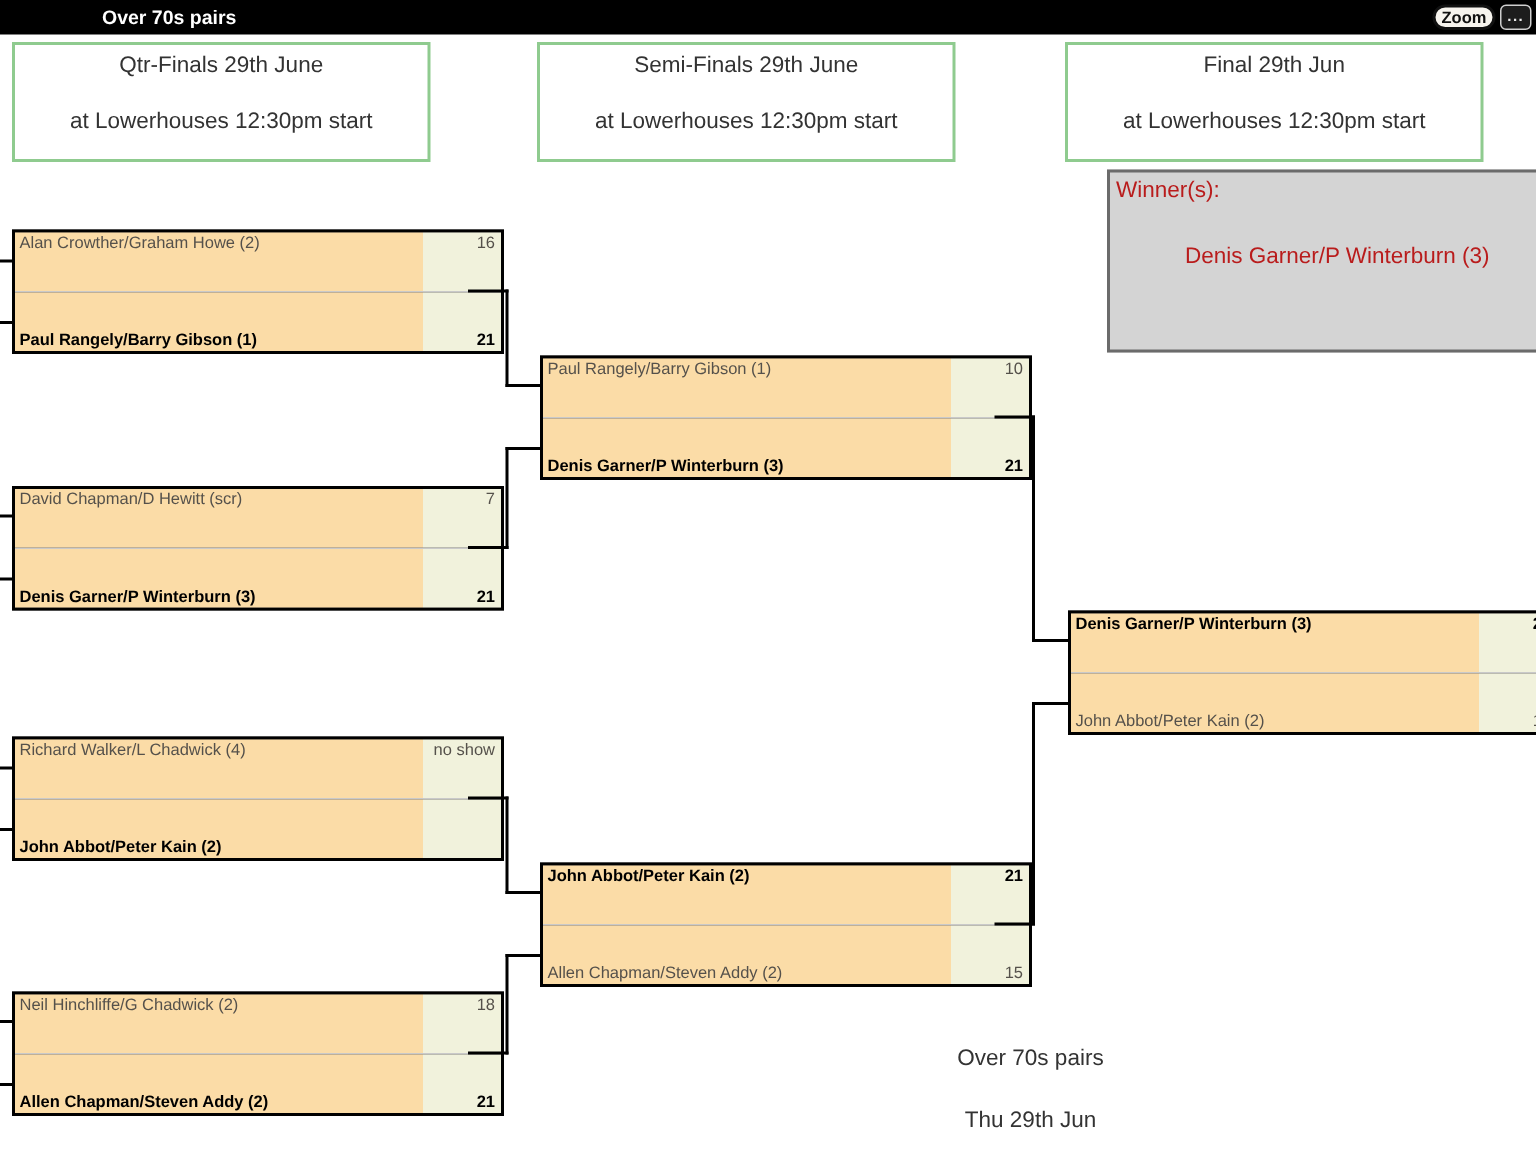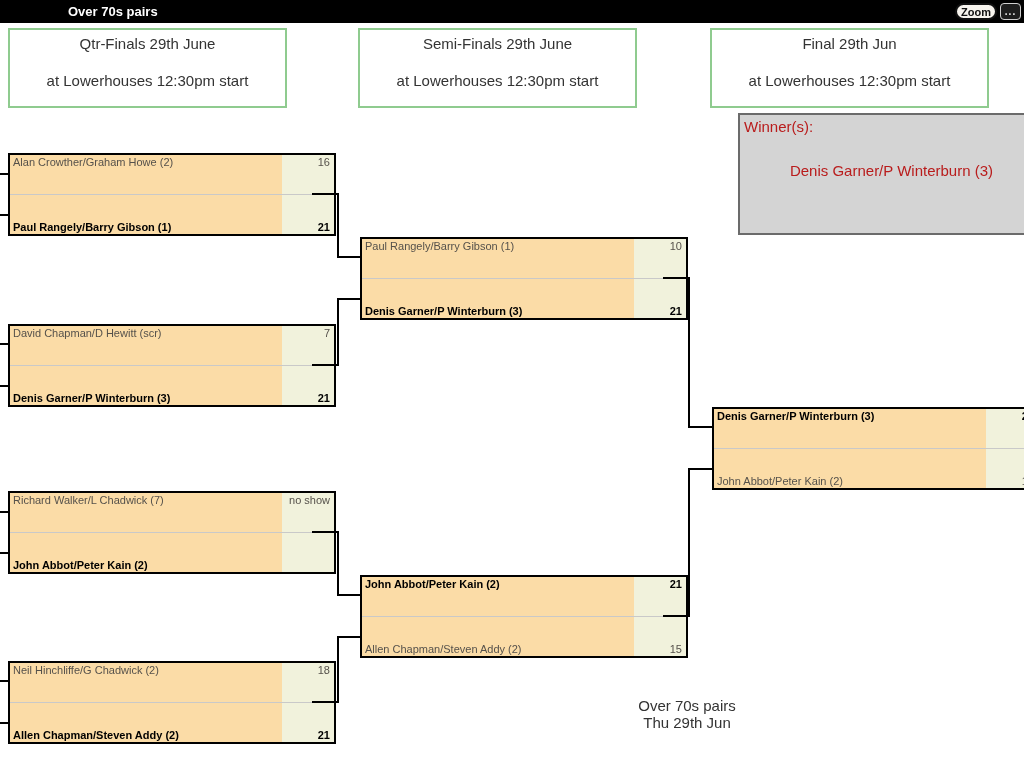--- a/index.html
+++ b/index.html
@@ -39,21 +39,21 @@
   .row.bottom .cell { display:flex; align-items:flex-end; }
   .row.bottom .score { justify-content:flex-end; }
   .winner-row { color:#000; font-weight:bold; }
 
   
   .conn { position:absolute; background:#000; }
 
   
   .footer { position:absolute; left:537px; top:697px; width:300px; text-align:center;
             font-size:15px; color:#333; }
-  .footer .line2 { }
+  .footer .line2 { margin-top:24px; }
 </style>
 </head>
 <body>
 
 <div class="stage">
 
   <div class="titlebar">
     <div class="title">Over 70s pairs</div>
     <div class="zoom-btn">Zoom</div>
     <div class="more-btn">...</div>
@@ -94,21 +94,21 @@
       <div class="cell score">7</div>
     </div>
     <div class="row bottom">
       <div class="cell name winner-row">Denis Garner/P Winterburn (3)</div>
       <div class="cell score winner-row">21</div>
     </div>
   </div>
 
   <div class="match" style="left:8px;top:491px">
     <div class="row top">
-      <div class="cell name">Richard Walker/L Chadwick (7)</div>
+      <div class="cell name">Richard Walker/L Chadwick (4)</div>
       <div class="cell score">no show</div>
     </div>
     <div class="row bottom">
       <div class="cell name winner-row">John Abbot/Peter Kain (2)</div>
       <div class="cell score winner-row"></div>
     </div>
   </div>
 
   <div class="match" style="left:8px;top:661px">
     <div class="row top">

